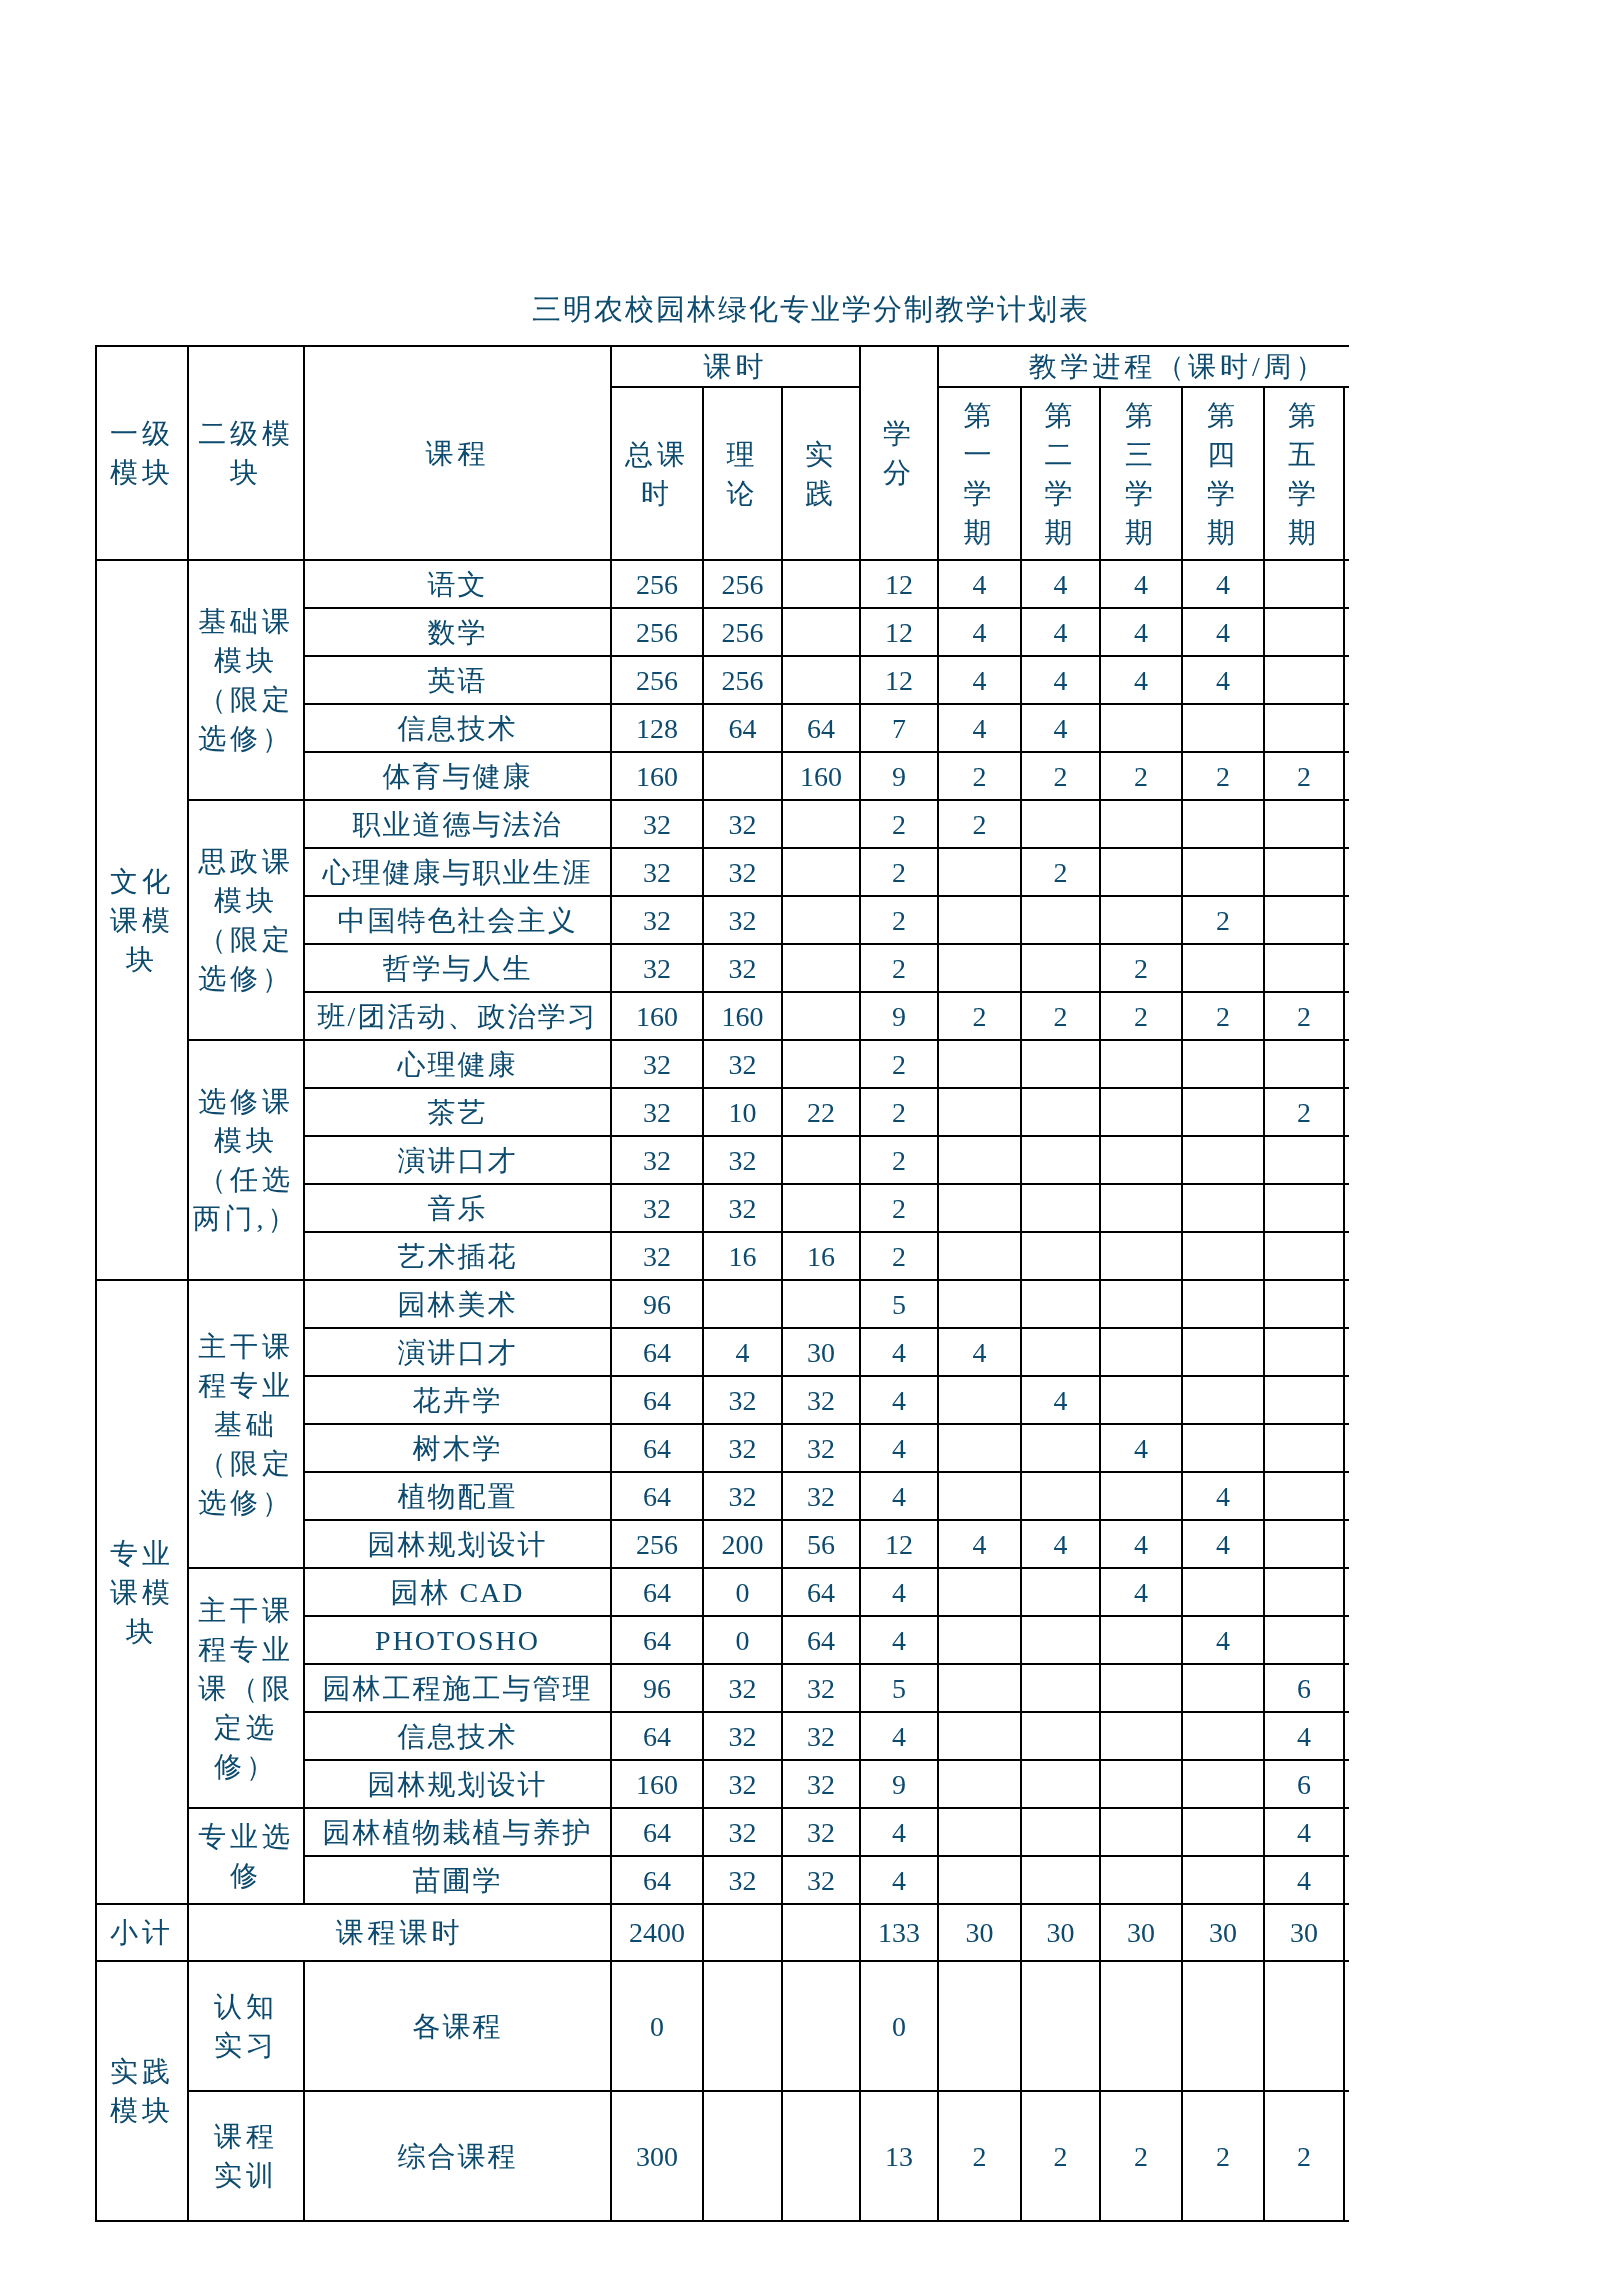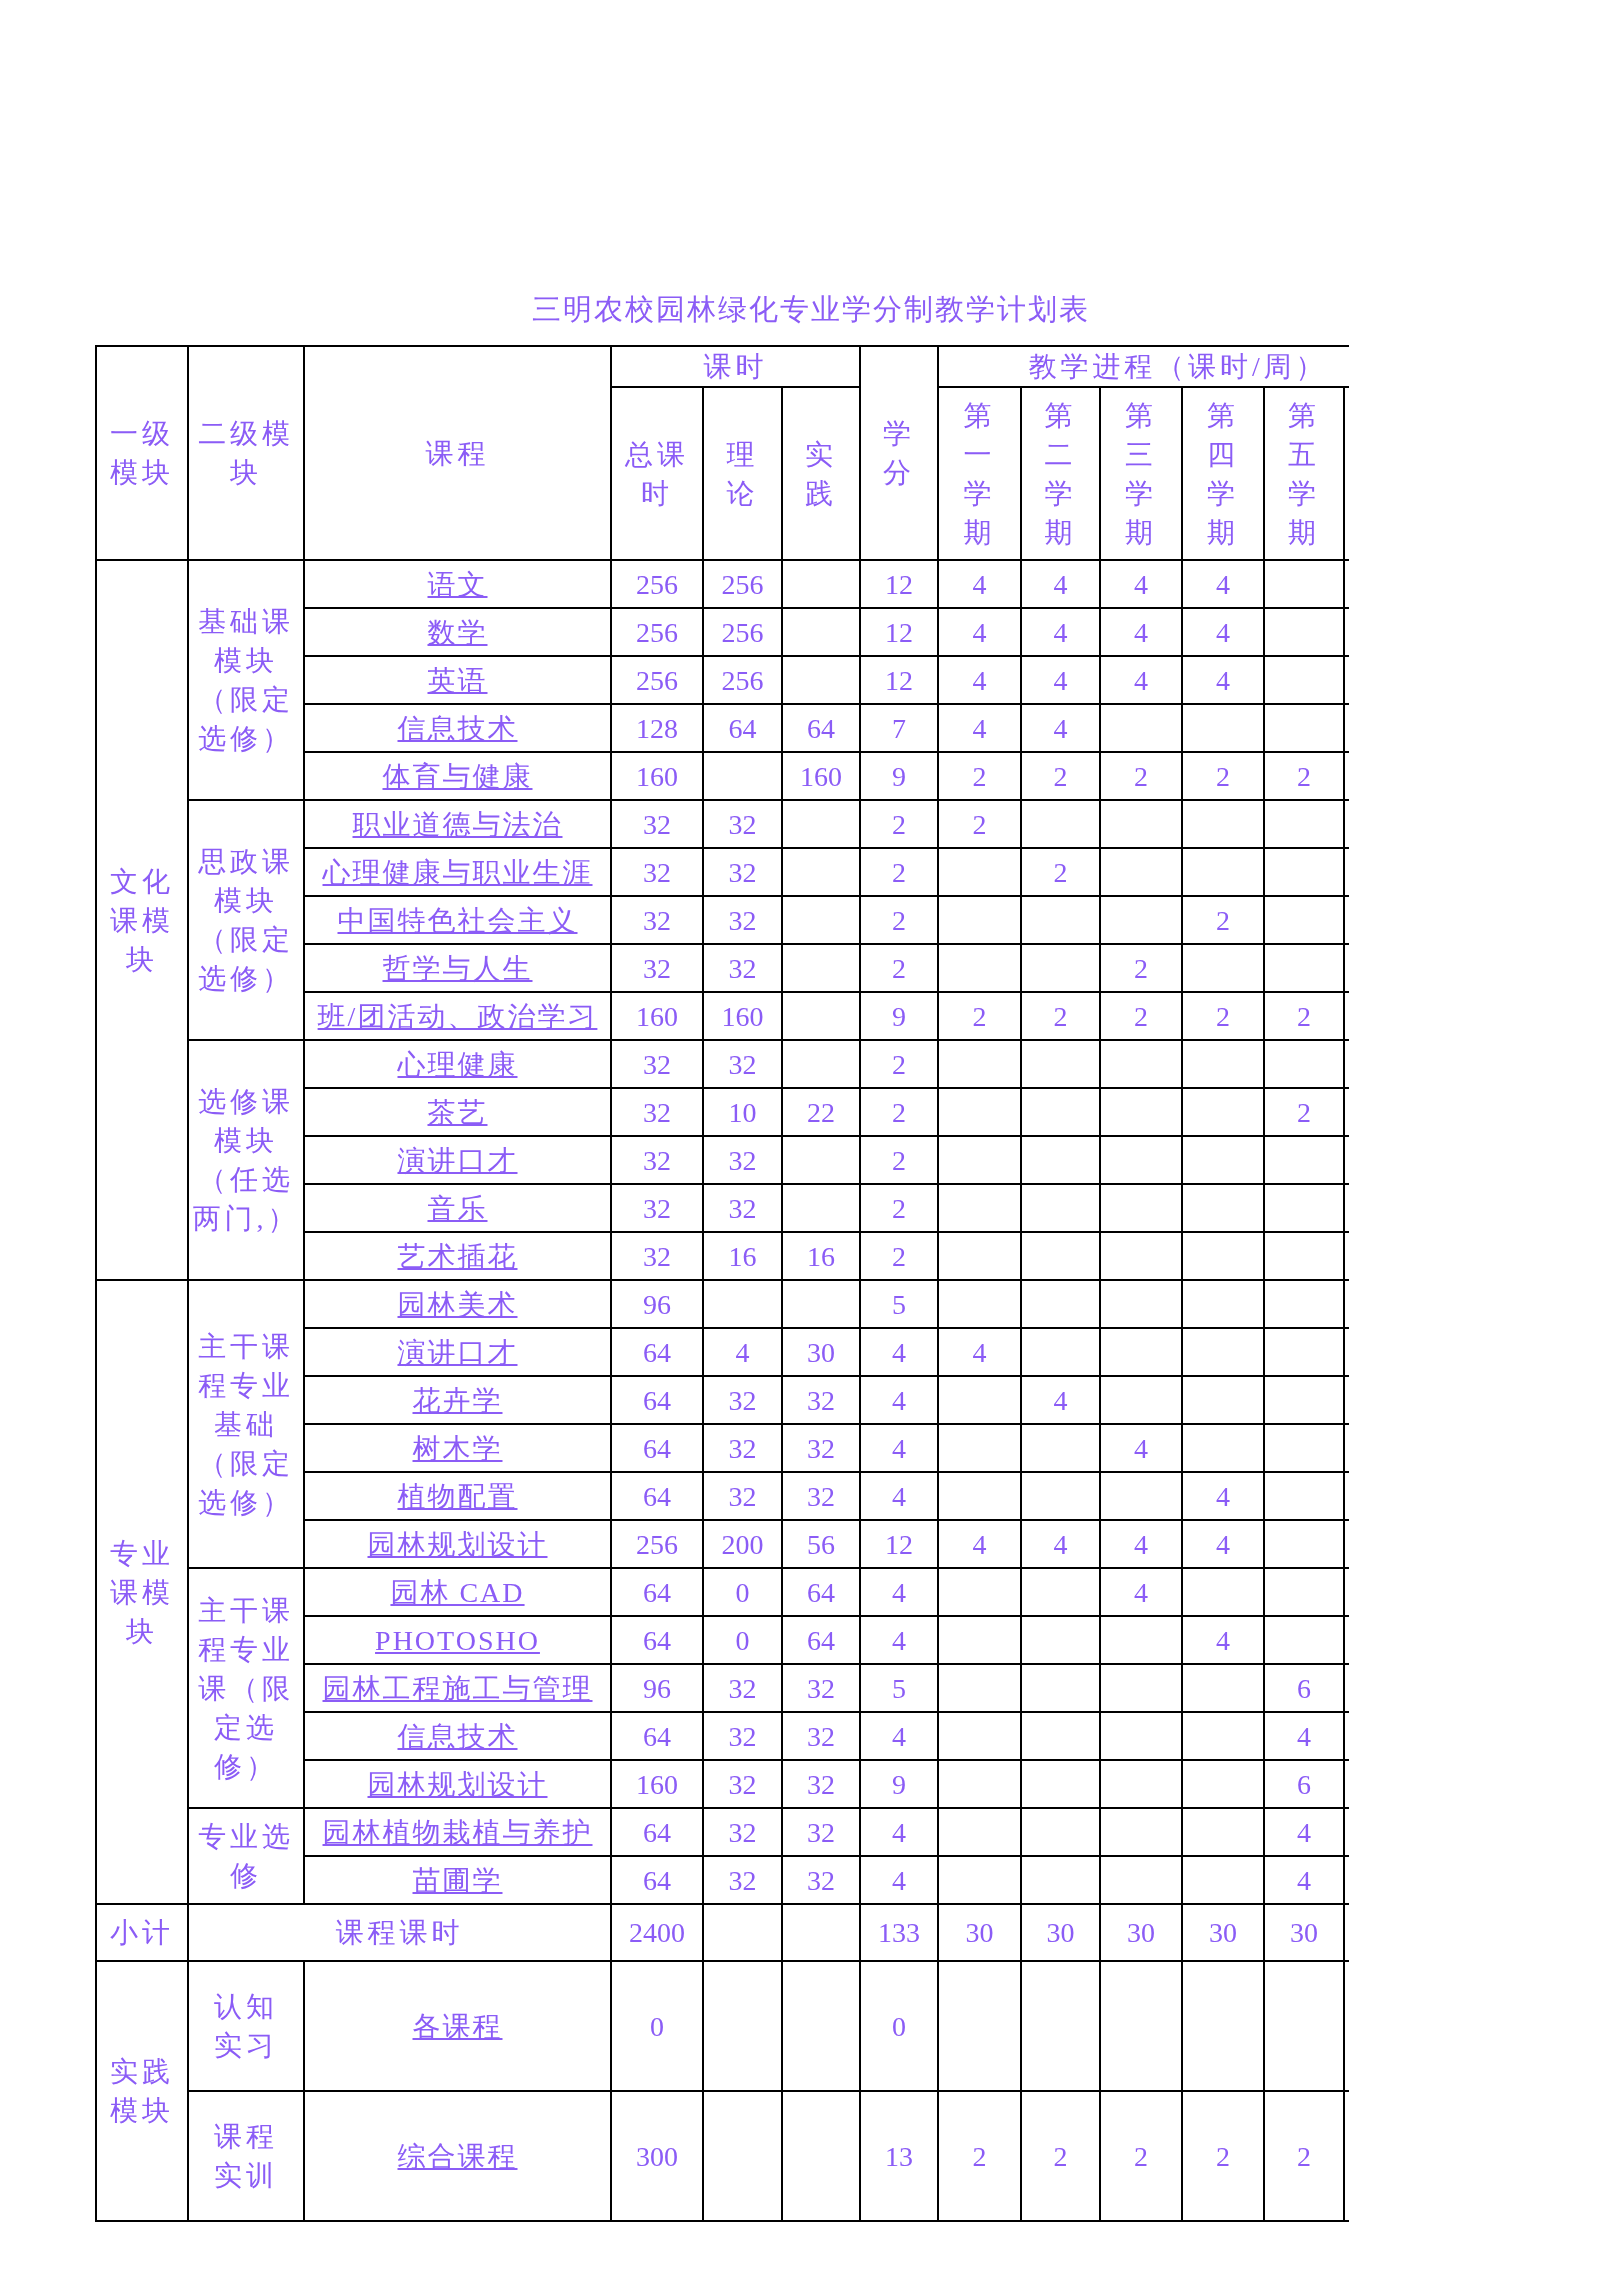--- a/index.html
+++ b/index.html
@@ -6,21 +6,21 @@
     margin: 0;
     padding: 0;
     background: #ffffff;
   }
   .page {
     position: relative;
     width: 1349px;
     height: 2293px;
     background: #ffffff;
     font-family: "Liberation Serif", "DejaVu Serif", serif;
-    color: #8b5cf6;
+    color: #0c4a6e;
     overflow: hidden;
   }
   .doc-title {
     position: absolute;
     left: 95px;
     top: 290px;
     width: 1432px;
     text-align: center;
     font-size: 29px;
     letter-spacing: 2px;
@@ -45,21 +45,21 @@
     padding: 0 2px;
     overflow: hidden;
     box-sizing: border-box;
   }
   tr.h1 { height: 41px; }
   tr.h2 { height: 173px; }
   tr.r  { height: 48px; }
   tr.st { height: 57px; }
   tr.pr { height: 130px; }
   td.lbl  { letter-spacing: 3.9px; }
-  td.name { letter-spacing: 2px; text-decoration: underline; }
+  td.name { letter-spacing: 2px; }
   .page-number {
     position: absolute;
     left: 1377px;
     top: 2129px;
     width: 43px;
     text-align: right;
     font-size: 25.5px;
   }
 </style>
 </head>

